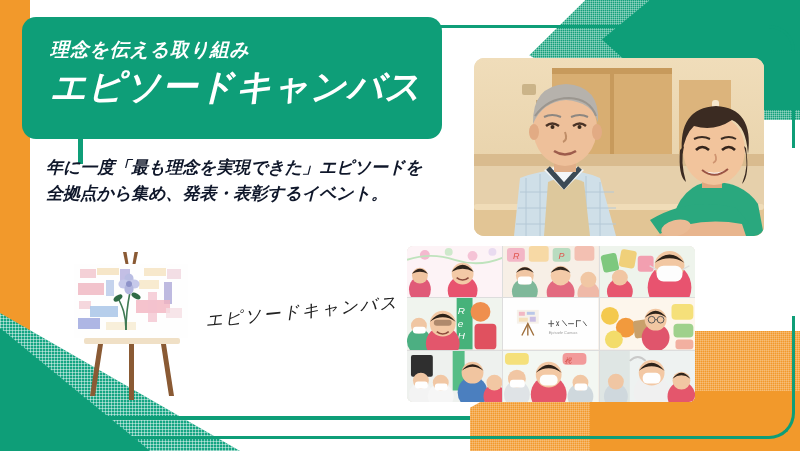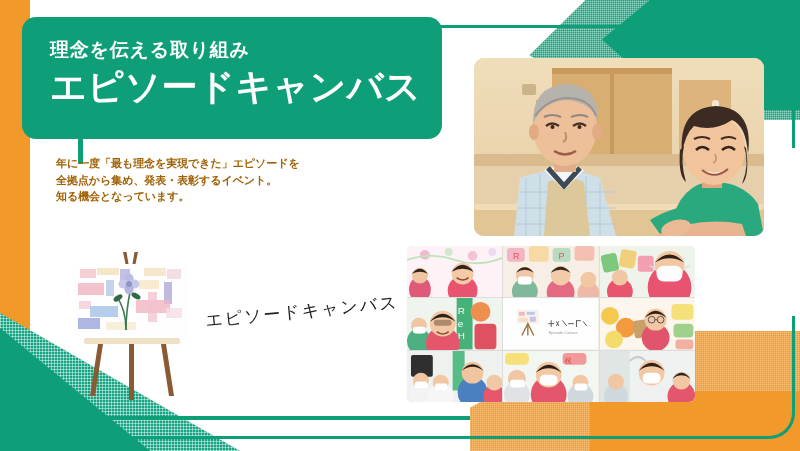--- a/index.html
+++ b/index.html
@@ -2,21 +2,21 @@
 <html lang="ja"><head>
 <meta charset="utf-8">
 <title>エピソードキャンバス</title>
 <style>
   html,body{margin:0;padding:0;background:#ffffff;}
   body{
     width:800px;height:451px;overflow:hidden;position:relative;
     font-family:"Liberation Sans","DejaVu Sans",sans-serif;
     -webkit-font-smoothing:antialiased;
   }
-  #slide{position:absolute;inset:0;width:800px;height:451px;background:#fff;overflow:hidden;}
+  #slide{position:absolute;inset:0;width:800px;height:451px;background:#fff;overflow:hidden;font-style:italic;}
 
   
   .deco{position:absolute;pointer-events:none;}
 
   
   .orange-bar{
     left:0;top:0;width:30px;height:390px;background:#F2992B;
   }
   
   .tr-wedge{
@@ -82,22 +82,22 @@
     font-size:19px;font-weight:700;letter-spacing:.04em;line-height:1.2;
     margin:0 0 4px 0;
   }
   .title-main{
     font-size:36px;font-weight:700;letter-spacing:.01em;line-height:1.18;
     margin:0;white-space:nowrap;
   }
 
   
   .body-copy{
-    position:absolute;left:56px;top:155px;width:352px;z-index:6;
-    color:#a16207;font-size:11px;font-weight:700;line-height:1.52;
+    position:absolute;left:46px;top:155px;width:352px;z-index:6;
+    color:#0f172a;font-size:17px;font-weight:700;line-height:1.52;
     letter-spacing:-.005em;
   }
   .body-copy p{margin:0;white-space:nowrap;}
 
   
   .easel{position:absolute;left:60px;top:250px;width:150px;height:150px;z-index:6;}
   .easel svg{display:block;width:150px;height:150px;}
 
   
   .handwrite{
@@ -141,21 +141,20 @@
   <div class="deco br-line"></div>
 
   <div class="title-card">
     <p class="title-sub">理念を伝える取り組み</p>
     <p class="title-main">エピソードキャンバス</p>
   </div>
 
   <div class="body-copy">
     <p>年に一度「最も理念を実現できた」エピソードを</p>
     <p>全拠点から集め、発表・表彰するイベント。</p>
-    <p>知る機会となっています。</p>
   </div>
 
   <div class="easel">
     <svg viewBox="0 0 150 150" xmlns="http://www.w3.org/2000/svg" aria-hidden="true">
 
       <path d="M63 2 L65.5 14 L68.5 14 L66.5 2 Z" fill="#8A5A34"></path>
       <path d="M78 2 L75.5 14 L72.5 14 L74.5 2 Z" fill="#8A5A34"></path>
 
       <rect x="14" y="14" width="114" height="74" fill="#FEFEFE"></rect>
 

